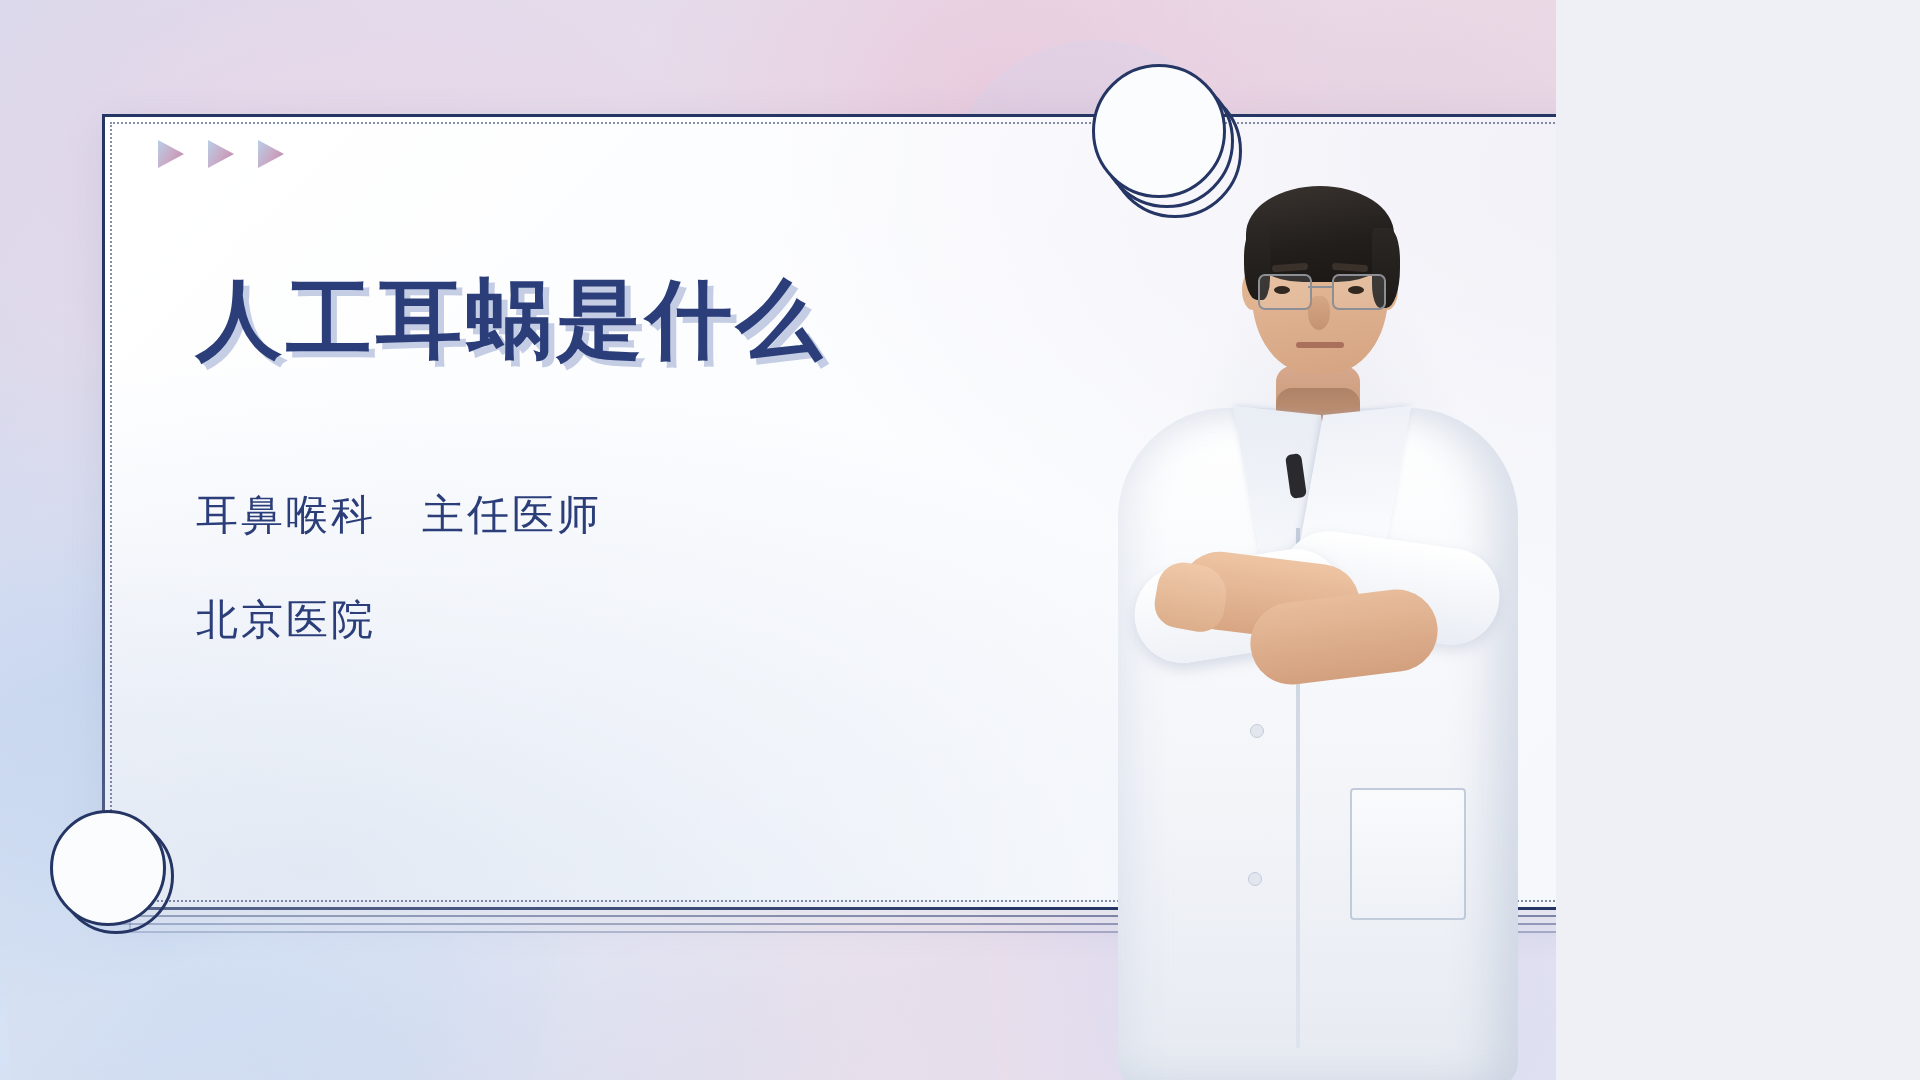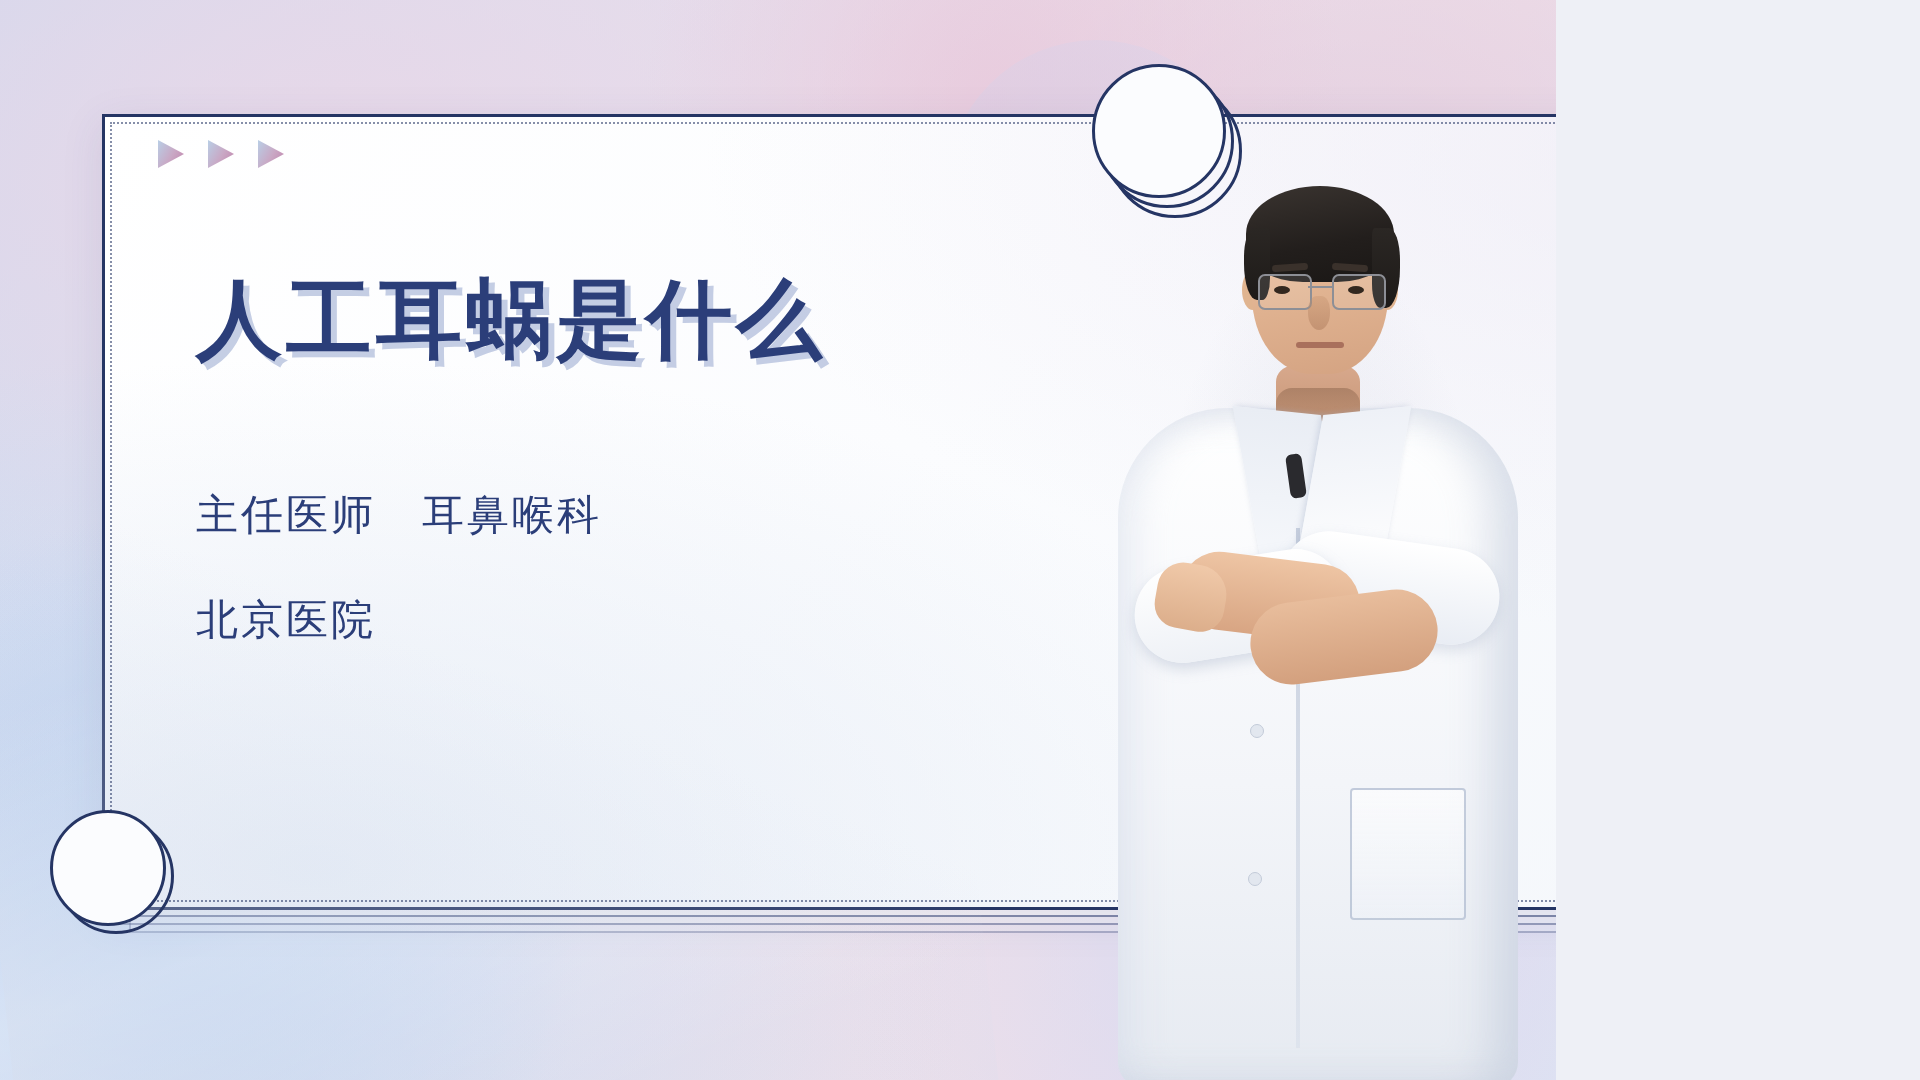--- a/index.html
+++ b/index.html
@@ -368,22 +368,22 @@
 
   <div class="arrows">
     <div class="arrow-grad"></div>
     <div class="arrow-grad"></div>
     <div class="arrow-grad"></div>
   </div>
 
   <div class="title">人工耳蜗是什么</div>
 
   <div class="doctor-line">
+    <span class="doc-meta">耳鼻喉科</span>
     <span class="doc-meta">主任医师</span>
-    <span class="doc-meta">耳鼻喉科</span>
   </div>
 
   <div class="hospital">北京医院</div>
 
   <div class="doctor">
     <div class="d-shadow"></div>
     <div class="d-body"></div>
     <div class="d-neck"></div>
     <div class="d-neck-shadow"></div>
     <div class="d-collar-l"></div>

